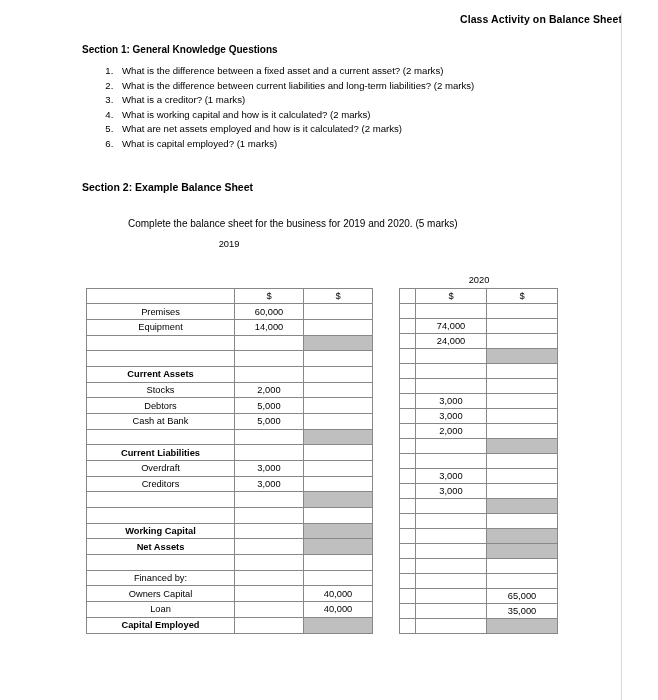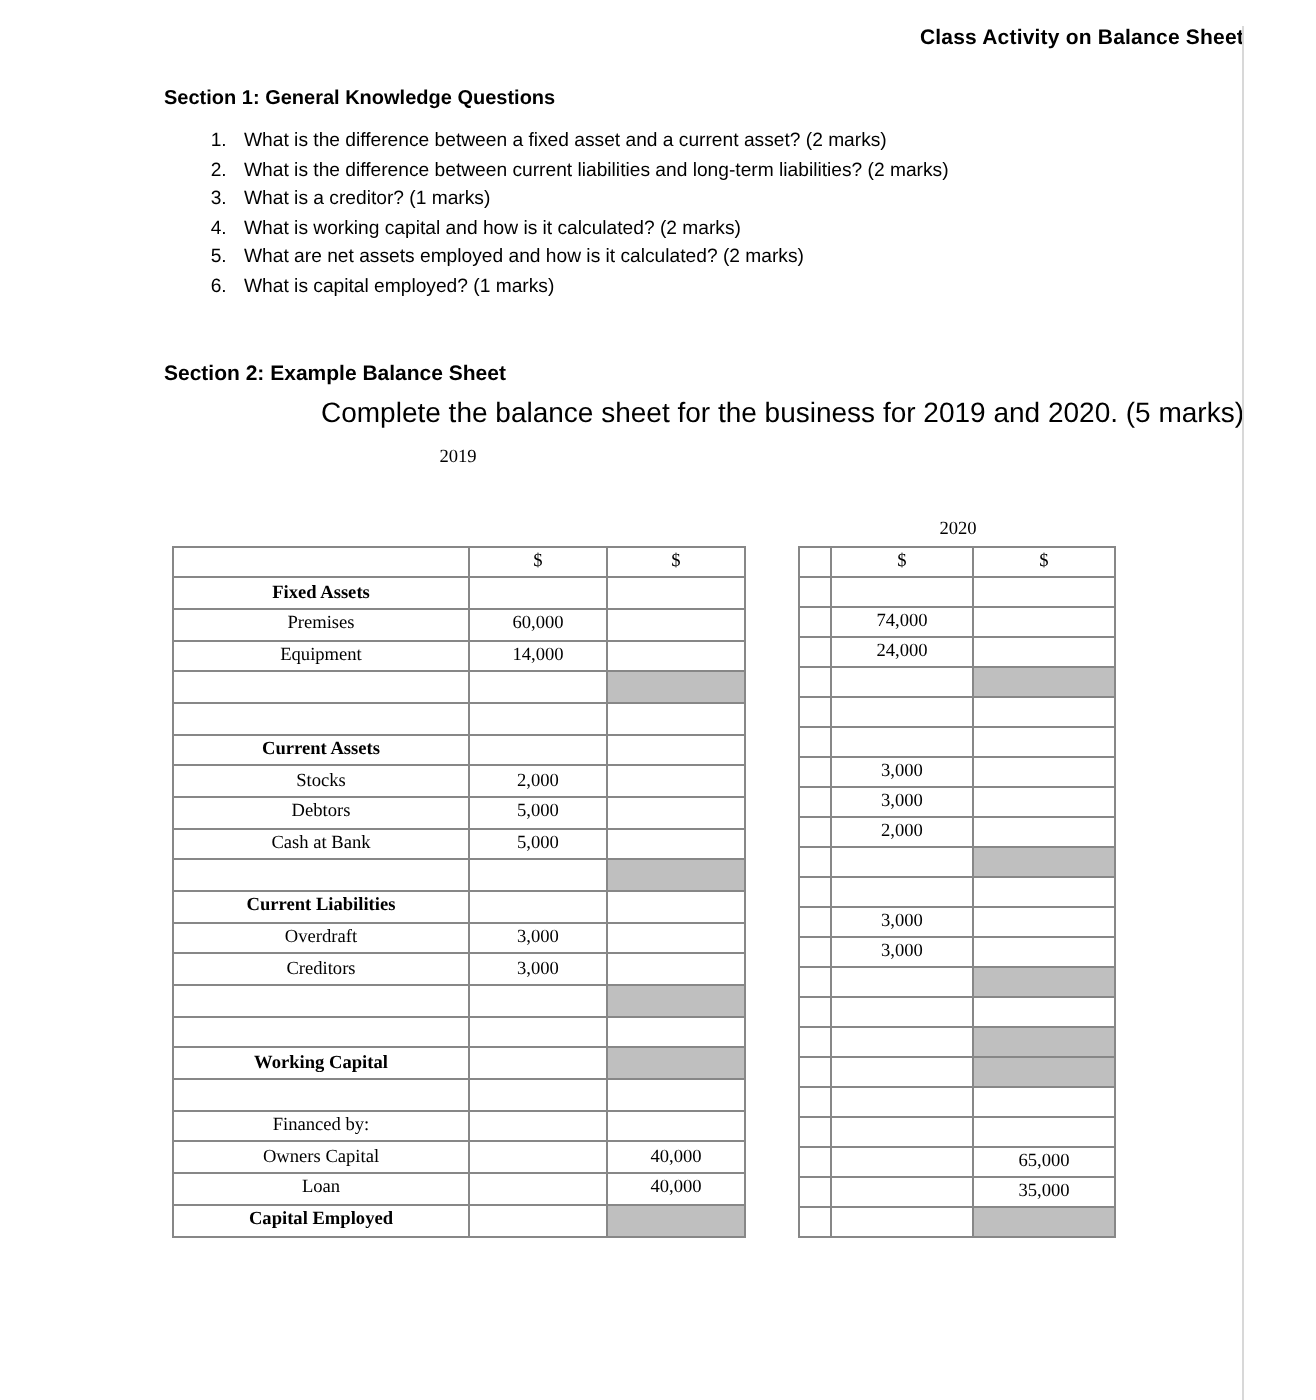--- a/index.html
+++ b/index.html
@@ -42,29 +42,27 @@
   }
   ol.questions li{
     padding-left:6px;
   }
   .section2-head{
     font-size:10.5px;
     font-weight:bold;
     margin:29px 0 0 82px;
   }
   .instruction{
-    font-size:14px;
-    margin:5px 0 0 128px;
-    text-align:right;
+    font-size:10px;
+    margin:25px 0 0 128px;
   }
   .tables-wrap{
     position:relative;
     margin:10px 0 0 86px;
     width:472px;
-    font-family:Liberation Serif, serif;
   }
   .year-row{
     display:flex;
     font-size:9.3px;
     margin-bottom:3px;
   }
   .year-left{width:286px;text-align:center;}
   .year-gap{width:28px;}
   .year-right{width:158px;text-align:center;margin-top:36px;}
   .grid{
@@ -129,25 +127,20 @@
     </div>
     <div class="grid">
       <table class="left-tbl">
           <tbody id="left-body">
             <tr>
               <td class="c0 lbl"></td>
               <td class="c1 dollar">$</td>
               <td class="c2 dollar">$</td>
             </tr>
             <tr>
-              <td class="c0 lbl bold">Fixed Assets</td>
-              <td class="c1 num"></td>
-              <td class="c2 num"></td>
-            </tr>
-            <tr>
               <td class="c0 lbl">Premises</td>
               <td class="c1 num">60,000</td>
               <td class="c2 num"></td>
             </tr>
             <tr>
               <td class="c0 lbl">Equipment</td>
               <td class="c1 num">14,000</td>
               <td class="c2 num"></td>
             </tr>
             <tr>
@@ -205,20 +198,25 @@
               <td class="c1 num"></td>
               <td class="c2 num shade"></td>
             </tr>
             <tr>
               <td class="c0 lbl"></td>
               <td class="c1 num"></td>
               <td class="c2 num"></td>
             </tr>
             <tr>
               <td class="c0 lbl bold">Working Capital</td>
+              <td class="c1 num"></td>
+              <td class="c2 num shade"></td>
+            </tr>
+            <tr>
+              <td class="c0 lbl bold">Net Assets</td>
               <td class="c1 num"></td>
               <td class="c2 num shade"></td>
             </tr>
             <tr>
               <td class="c0 lbl"></td>
               <td class="c1 num"></td>
               <td class="c2 num"></td>
             </tr>
             <tr>
               <td class="c0 lbl">Financed by:</td>

